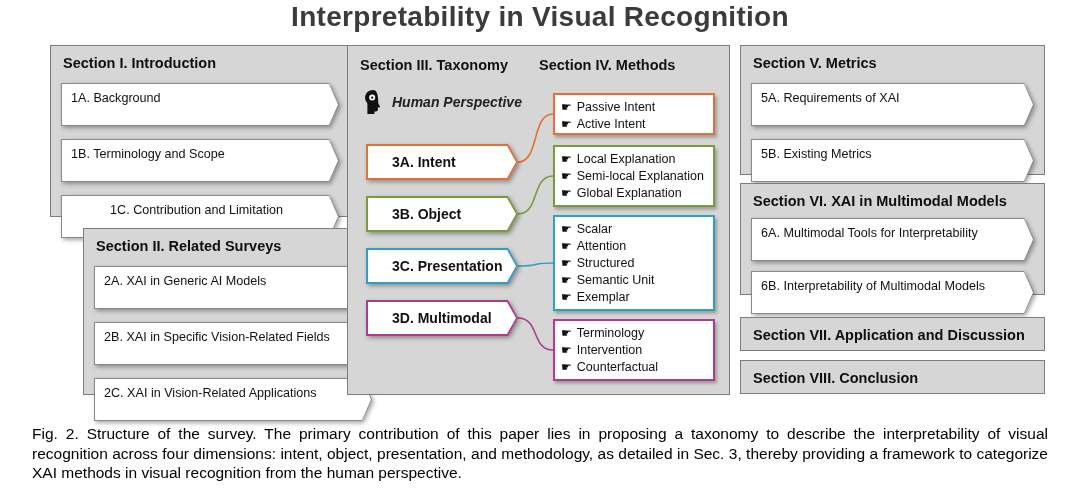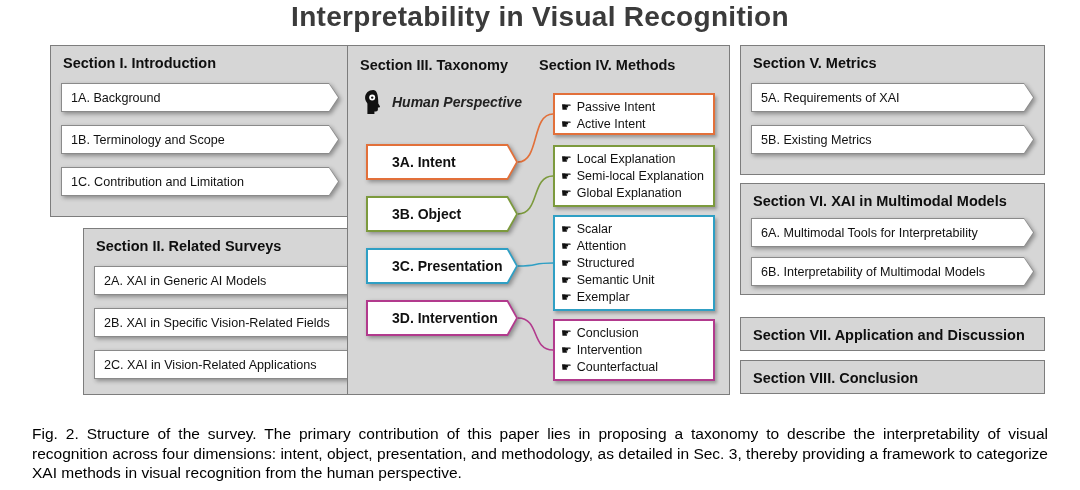--- a/index.html
+++ b/index.html
@@ -13,21 +13,21 @@
   
   .panel { position:absolute; background:#d6d6d6; border:1.5px solid #7d7d7d; padding:7px 10px; }
   .panel-h { font-size:14.5px; font-weight:bold; color:#0f0f0f; padding:2px 0 0 2px; }
 
   
   .sh { filter: drop-shadow(2px 2.5px 2px rgba(0,0,0,0.35)); }
   .flow-item { margin-top:12px; }
   .tag { clip-path: polygon(0 0, calc(100% - 10px) 0, 100% 50%, calc(100% - 10px) 100%, 0 100%);
     background:#8a8a8a; padding:1px; }
   .tag-inner { clip-path: polygon(0 0, calc(100% - 9px) 0, 100% 50%, calc(100% - 9px) 100%, 0 100%);
-    background:#fff; padding:7px 16px 6px 9px; font-size:12.6px; white-space:nowrap; color:#111; }
+    background:#fff; padding:7px 16px 20px 9px; font-size:12.6px; white-space:nowrap; color:#111; }
 
   
   .ctag { clip-path: polygon(0 0, calc(100% - 10px) 0, 100% 50%, calc(100% - 10px) 100%, 0 100%);
     background:var(--c); padding:2px; }
   .ctag-inner { clip-path: polygon(0 0, calc(100% - 9px) 0, 100% 50%, calc(100% - 9px) 100%, 0 100%);
     background:#fff; padding:8px 14px 8px 24px; font-size:14px; font-weight:bold; white-space:nowrap; }
   .c-intent { --c:#e2703a; } .c-object { --c:#7c9a3d; }
   .c-presentation { --c:#2f9fc4; } .c-methodology { --c:#b23a8d; }
 
   
@@ -61,21 +61,21 @@
     <div class="sh flow-item">
         <div class="tag">
           <div class="tag-inner">1A. Background</div>
         </div>
       </div>
     <div class="sh flow-item" style="margin-top:13px;">
         <div class="tag">
           <div class="tag-inner">1B. Terminology and Scope</div>
         </div>
       </div>
-    <div class="sh flow-item" style="margin-top:13px;">
+    <div class="sh flow-item" style="margin-top:13px;text-align:center;">
         <div class="tag">
           <div class="tag-inner">1C. Contribution and Limitation</div>
         </div>
       </div>
   </div>
 
   <div class="panel" style="left:35px; top:228px; width:300px; height:167px;margin-left:48px;">
     <div class="panel-h">Section II. Related Surveys</div>
     <div class="sh flow-item">
         <div class="tag">
@@ -125,21 +125,21 @@
           <div class="ctag-inner">3B. Object</div>
         </div>
       </div>
     <div class="sh tax-tag" style="top:202px;">
         <div class="ctag c-presentation">
           <div class="ctag-inner">3C. Presentation</div>
         </div>
       </div>
     <div class="sh tax-tag" style="top:254px;">
         <div class="ctag c-methodology">
-          <div class="ctag-inner">3D. Intervention</div>
+          <div class="ctag-inner">3D. Multimodal</div>
         </div>
       </div>
 
     <div class="mbox c-intent" style="top:47px; height:42px;">
       <div class="mitem">
           <span class="pointer">☛</span>
           <span>Passive Intent</span>
         </div>
       <div class="mitem">
           <span class="pointer">☛</span>
@@ -181,21 +181,21 @@
         </div>
       <div class="mitem">
           <span class="pointer">☛</span>
           <span>Exemplar</span>
         </div>
     </div>
 
     <div class="mbox c-methodology" style="top:273px; height:62px;">
       <div class="mitem">
           <span class="pointer">☛</span>
-          <span>Conclusion</span>
+          <span>Terminology</span>
         </div>
       <div class="mitem">
           <span class="pointer">☛</span>
           <span>Intervention</span>
         </div>
       <div class="mitem">
           <span class="pointer">☛</span>
           <span>Counterfactual</span>
         </div>
     </div>

